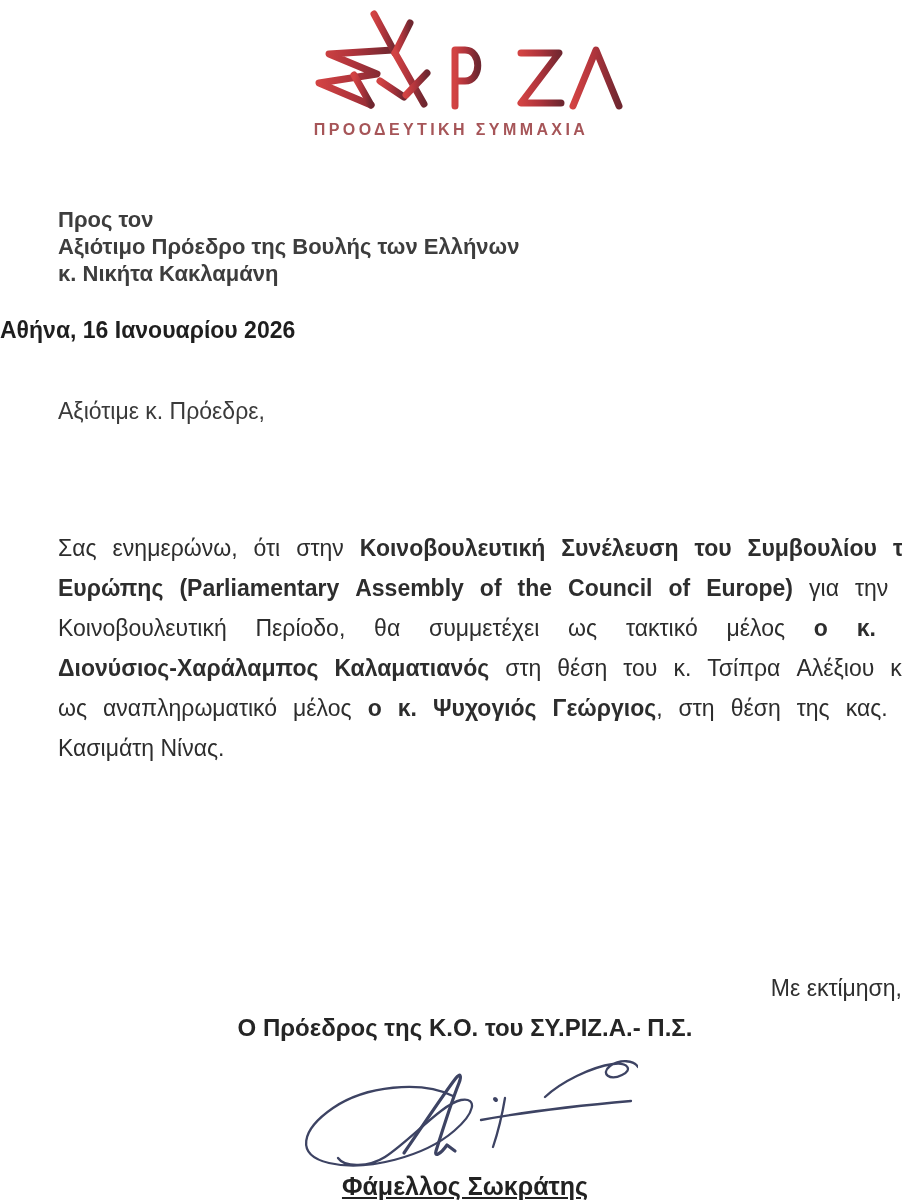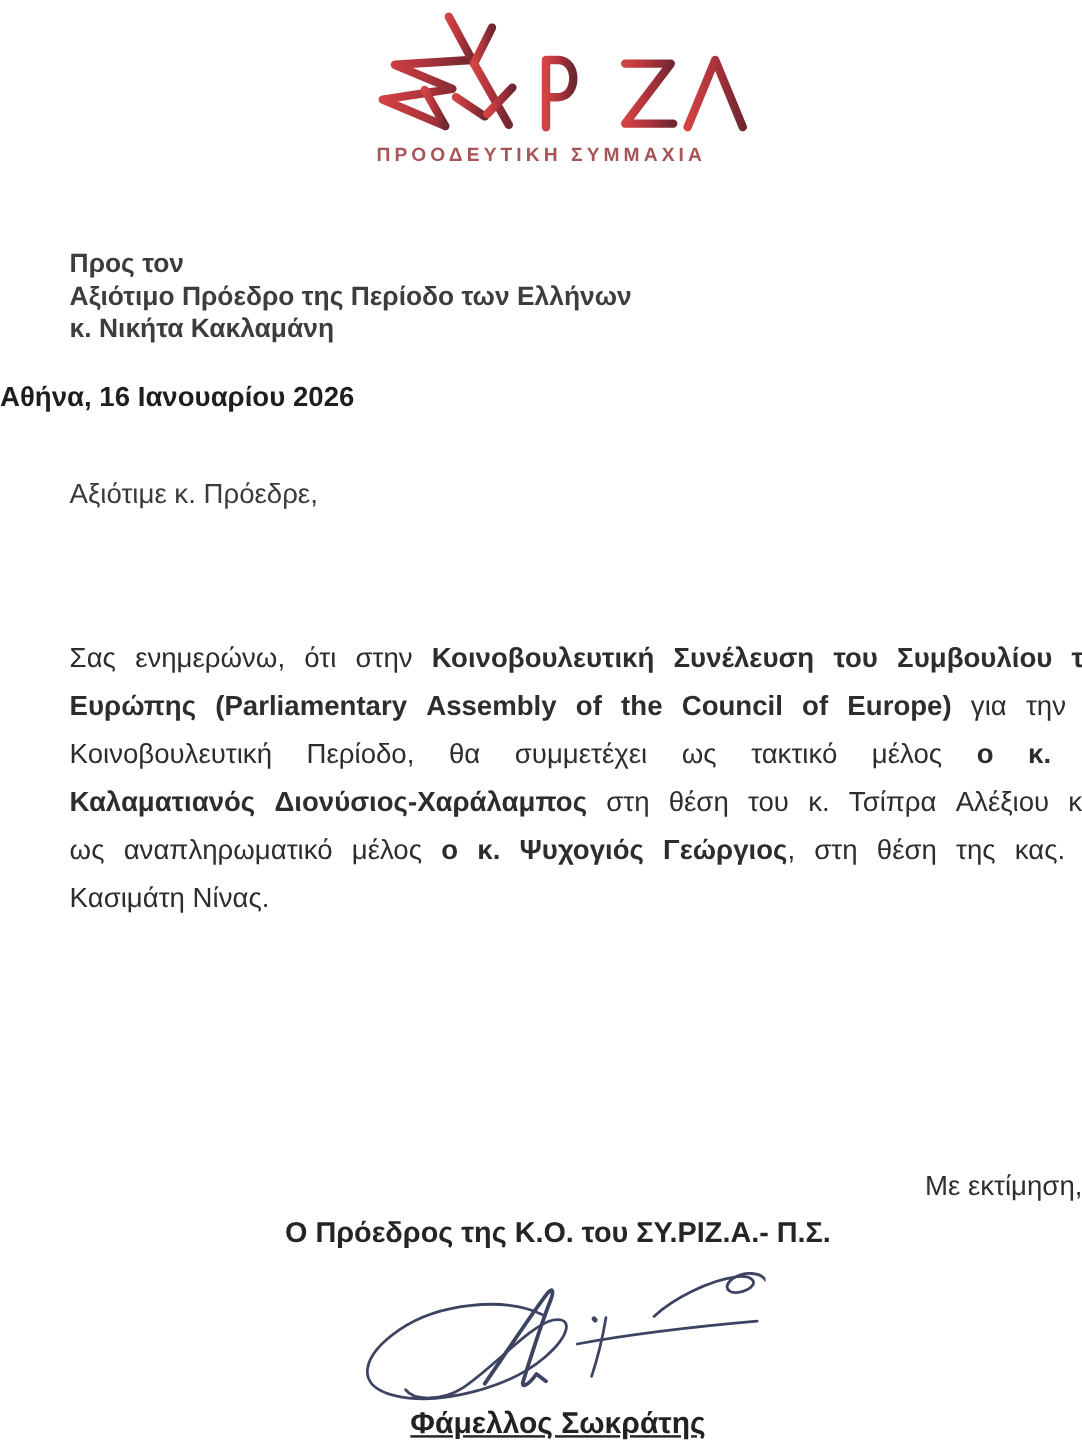--- a/index.html
+++ b/index.html
@@ -84,21 +84,21 @@
       <path d="M 228,49 L 266,49 L 228,99 L 268,99"></path>
 
       <path d="M 280,102 L 303,46 L 326,102"></path>
       <path d="M 289,84 L 318,84"></path>
     </g>
   </svg>
   <div class="logo-subtitle" style="color: rgb(166, 85, 88);">ΠΡΟΟΔΕΥΤΙΚΗ ΣΥΜΜΑΧΙΑ</div>
 
   <div class="recipient">
     <div>Προς τον</div>
-    <div>Αξιότιμο Πρόεδρο της Περίοδο των Ελλήνων</div>
+    <div>Αξιότιμο Πρόεδρο της Βουλής των Ελλήνων</div>
     <div>κ. Νικήτα Κακλαμάνη</div>
   </div>
 
   <div class="dateline">Αθήνα, 16 Ιανουαρίου 2026</div>
 
   <div class="salutation">Αξιότιμε κ. Πρόεδρε,</div>
 
   <div class="letter-body">
       <div class="line justify">
         <span class="w"><span>Σας</span></span>
@@ -129,22 +129,22 @@
         <span class="w"><span>Περίοδο,</span></span>
         <span class="w"><span>θα</span></span>
         <span class="w"><span>συμμετέχει</span></span>
         <span class="w"><span>ως</span></span>
         <span class="w"><span>τακτικό</span></span>
         <span class="w"><span>μέλος</span></span>
         <span class="w"><span class="b">ο</span></span>
         <span class="w"><span class="b">κ.</span></span>
       </div>
       <div class="line justify">
+        <span class="w"><span class="b">Διονύσιος-Χαράλαμπος</span></span>
         <span class="w"><span class="b">Καλαματιανός</span></span>
-        <span class="w"><span class="b">Διονύσιος-Χαράλαμπος</span></span>
         <span class="w"><span>στη</span></span>
         <span class="w"><span>θέση</span></span>
         <span class="w"><span>του</span></span>
         <span class="w"><span>κ.</span></span>
         <span class="w"><span>Τσίπρα</span></span>
         <span class="w"><span>Αλέξιου</span></span>
         <span class="w"><span>και</span></span>
       </div>
       <div class="line justify">
         <span class="w"><span>ως</span></span>

